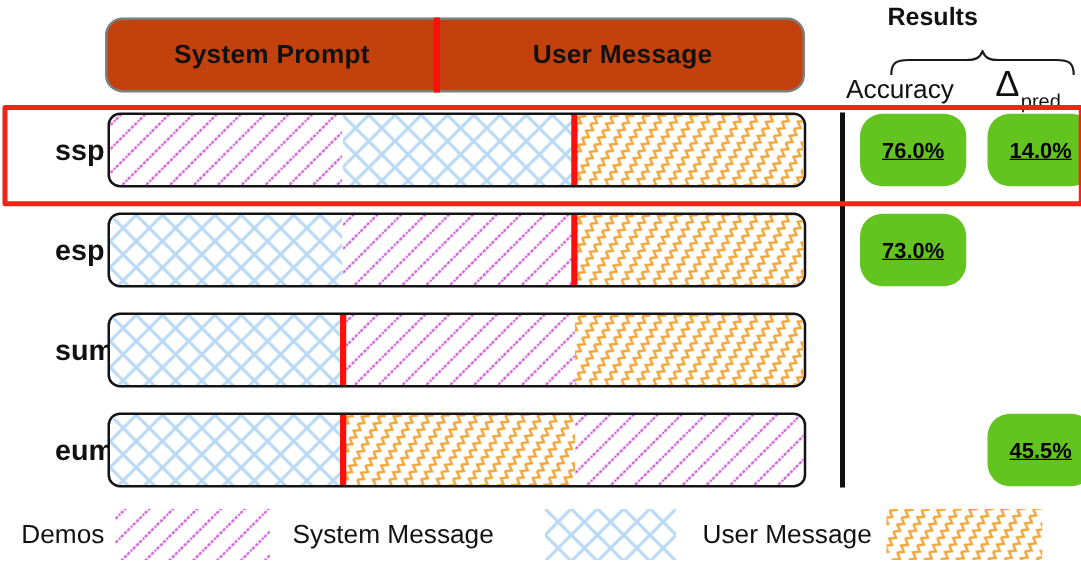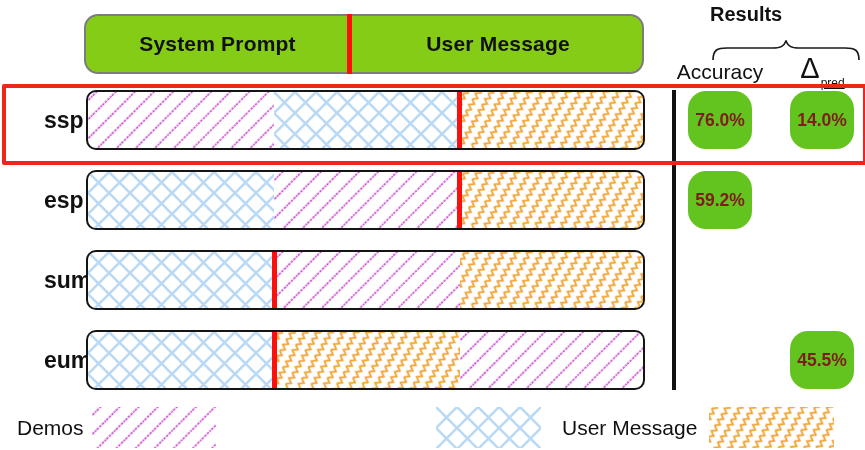--- a/index.html
+++ b/index.html
@@ -3,21 +3,21 @@
 <meta charset="utf-8">
 <style>
   html,body{margin:0;padding:0;background:#fff;}
   .canvas{
     position:relative;width:865px;height:450px;background:#ffffff;overflow:hidden;
     font-family:"Liberation Sans","DejaVu Sans",sans-serif;color:#111;
   }
   
   .header-box{
     position:absolute;left:84px;top:14px;width:560px;height:60px;
-    border:2.5px solid #7d7d7d;border-radius:14px;box-sizing:border-box;background:#84cc16;
+    border:2.5px solid #7d7d7d;border-radius:14px;box-sizing:border-box;background:#c2410c;
   }
   .header-label{
     position:absolute;top:0;height:100%;display:flex;align-items:center;justify-content:center;
     font-weight:bold;font-size:21px;letter-spacing:.2px;
   }
   .header-label.left{left:0;width:263px;}
   .header-label.right{left:268px;right:0;}
   .header-split{
     position:absolute;left:261px;top:-2.5px;width:5px;height:60px;background:#fb100c;
   }
@@ -44,25 +44,25 @@
   
   .vsep{position:absolute;left:672px;top:90px;width:3.5px;height:300px;background:#111;}
   .results-title{
     position:absolute;left:710px;top:3px;width:150px;text-align:left;
     font-weight:bold;font-size:20px;
   }
   .brace{position:absolute;left:711px;top:40px;}
   .col-label{position:absolute;font-size:21px;}
   .col-label.accuracy{left:659px;top:60px;width:122px;text-align:center;}
   .col-label.delta{left:772px;top:52px;width:100px;text-align:center;font-size:29px;}
-  .col-label.delta sub{font-size:12px;position:relative;top:2px;left:1px;text-decoration:underline;}
+  .col-label.delta sub{font-size:16px;position:relative;top:2px;left:1px;text-decoration:underline;}
   .badge{
-    position:absolute;width:64px;height:58px;border-radius:18px;background:#63c41f;
+    position:absolute;width:85px;height:58px;border-radius:18px;background:#63c41f;
     display:flex;align-items:center;justify-content:center;
-    font-weight:bold;font-size:17.5px;color:#7f1d1d;
+    font-weight:bold;font-size:17.5px;color:#000000;text-decoration:underline;
   }
   .badge.acc{left:688px;}
   .badge.dlt{left:790px;}
   
   .legend-label{position:absolute;top:416px;font-weight:normal;font-size:21px;}
   .legend-swatch{position:absolute;top:407px;height:41px;}
 </style>
 </head>
 <body>
 
@@ -119,21 +119,21 @@
         <rect width="100%" height="100%" fill="url(#pat-system)"></rect>
       </svg>
     <svg class="seg s2">
         <rect width="100%" height="100%" fill="url(#pat-demos)"></rect>
       </svg>
     <svg class="seg s3">
         <rect width="100%" height="100%" fill="url(#pat-user)"></rect>
       </svg>
     <div class="split-line mid"></div>
   </div>
-  <div class="badge acc" style="top:171px">59.2%</div>
+  <div class="badge acc" style="top:171px">73.0%</div>
 
   <div class="row-label" style="top:266px">sum*</div>
   <div class="bar" style="top:250px">
     <svg class="seg s1">
         <rect width="100%" height="100%" fill="url(#pat-system)"></rect>
       </svg>
     <svg class="seg s2">
         <rect width="100%" height="100%" fill="url(#pat-demos)"></rect>
       </svg>
     <svg class="seg s3">
@@ -157,20 +157,21 @@
   </div>
   <div class="badge dlt" style="top:331px">45.5%</div>
 
   <div class="highlight-rect"></div>
 
   <div class="legend-label" style="left:17px">Demos</div>
   <svg class="legend-swatch" style="left:92px" width="124" height="41">
       <rect width="100%" height="100%" fill="url(#pat-demos)"></rect>
     </svg>
 
+  <div class="legend-label" style="left:234px">System Message</div>
   <svg class="legend-swatch" style="left:436px" width="105" height="41">
       <rect width="100%" height="100%" fill="url(#pat-system)"></rect>
     </svg>
 
   <div class="legend-label" style="left:562px">User Message</div>
   <svg class="legend-swatch" style="left:709px" width="125" height="41">
       <rect width="100%" height="100%" fill="url(#pat-user)"></rect>
     </svg>
 
 </div>

